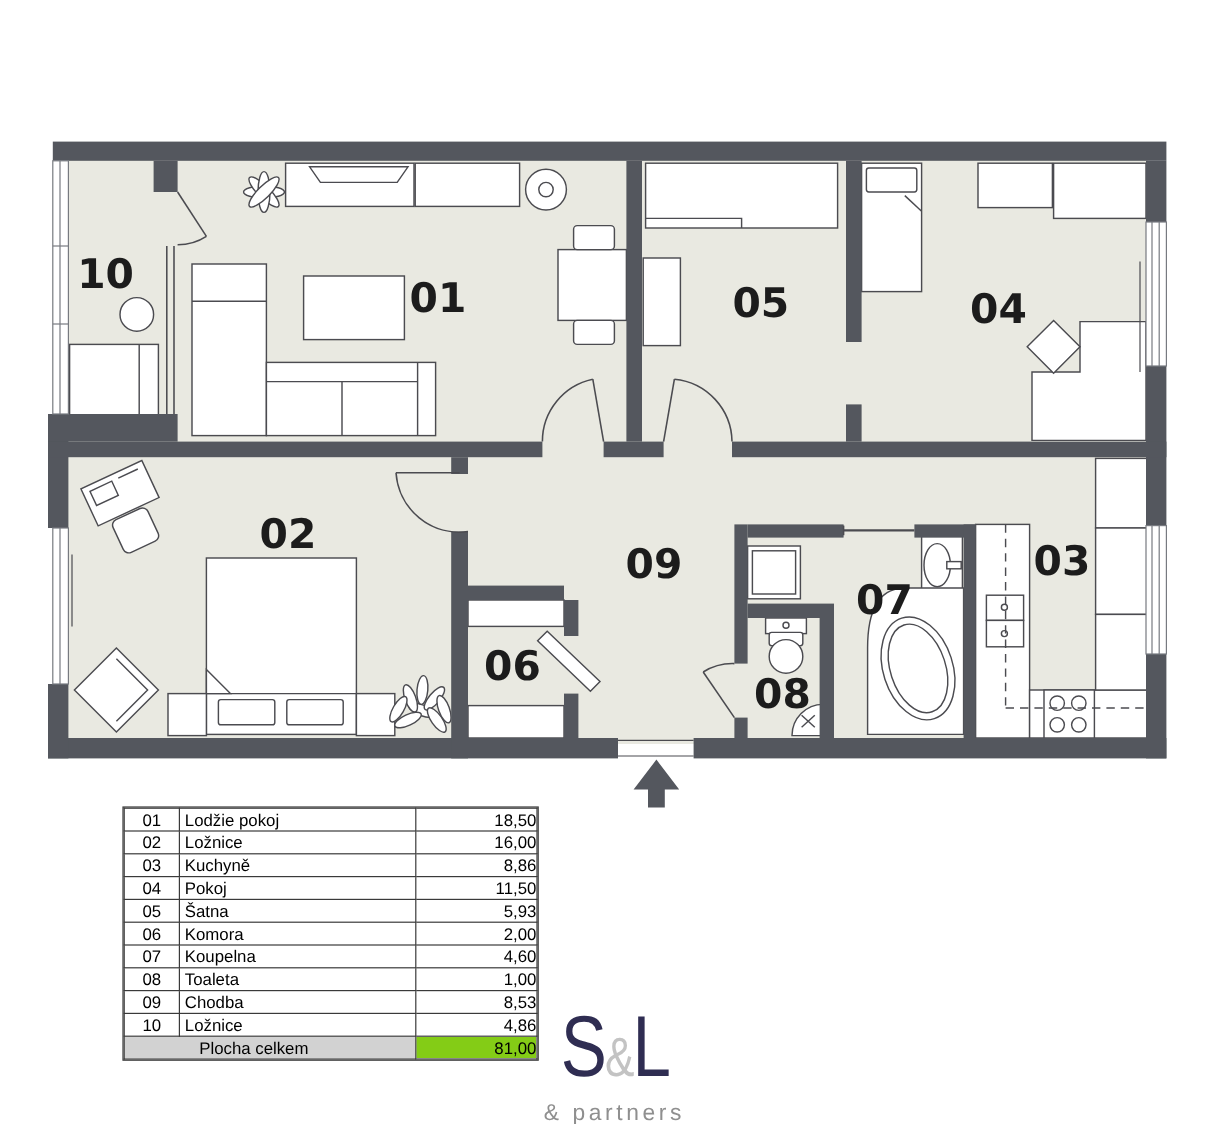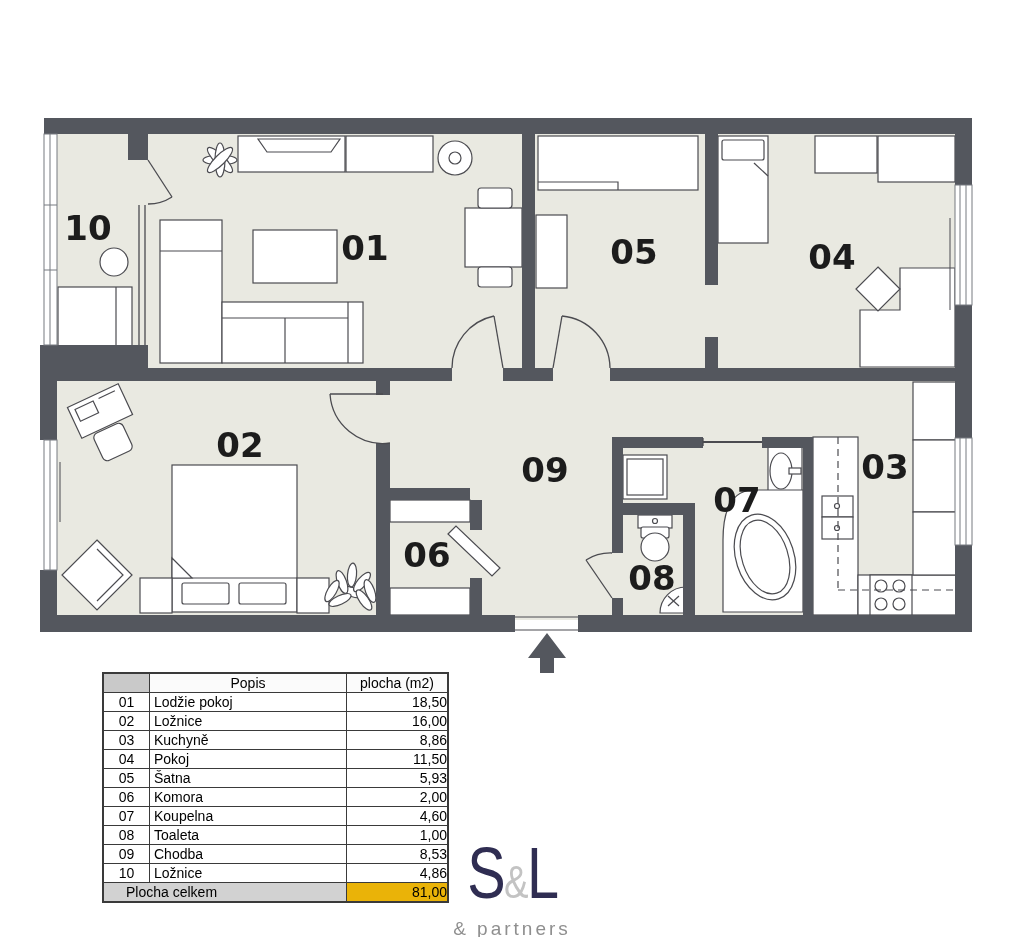--- a/index.html
+++ b/index.html
@@ -18,22 +18,22 @@
   }
   .legend td{
     border:1px solid #3a3a3a;height:18px;line-height:18px;
     padding:0 4px;white-space:nowrap;overflow:hidden;
   }
   .legend .c-num{width:45px;text-align:center;padding:0;}
   .legend .c-name{width:188px;text-align:left;}
   .legend .c-area{width:100px;text-align:right;padding:0;}
   .legend .hdr-blank{background:#c9c9c9;}
   .legend .hdr{text-align:center;background:#fbfbfb;}
-  .legend .total{background:#eab308;}
-  .legend .total-label{padding-left:22px;background:#d2d2d2;}
+  .legend .total{background:#84cc16;}
+  .legend .total-label{padding-left:62px;background:#d2d2d2;}
   .legend{outline:1px solid #3a3a3a;}
   .logo{
     position:absolute;left:0;top:838px;width:1024px;text-align:center;
   }
   .logo .sl{
     display:inline-block;transform:scaleX(0.80);transform-origin:50% 50%;
     font-size:72px;line-height:70px;letter-spacing:-2px;font-weight:500;
   }
   .logo .sl .cap{color:#2f2d52;}
   .logo .sl .amp{font-size:46px;color:#c3c3c3;}
@@ -243,25 +243,20 @@
     <text class="rlabel" x="545" y="482">09</text>
     <text class="rlabel" x="88" y="240">10</text>
   </g>
 
   <polygon points="547,633 566,658 554,658 554,673 540,673 540,658 528,658" fill="#54575e"></polygon>
 </svg>
 
 <table class="legend">
   <tbody>
     <tr>
-      <td class="c-num hdr-blank"></td>
-      <td class="c-name hdr">Popis</td>
-      <td class="c-area hdr">plocha (m2)</td>
-    </tr>
-    <tr>
       <td class="c-num">01</td>
       <td class="c-name">Lodžie pokoj</td>
       <td class="c-area">18,50</td>
     </tr>
     <tr>
       <td class="c-num">02</td>
       <td class="c-name">Ložnice</td>
       <td class="c-area">16,00</td>
     </tr>
     <tr>

